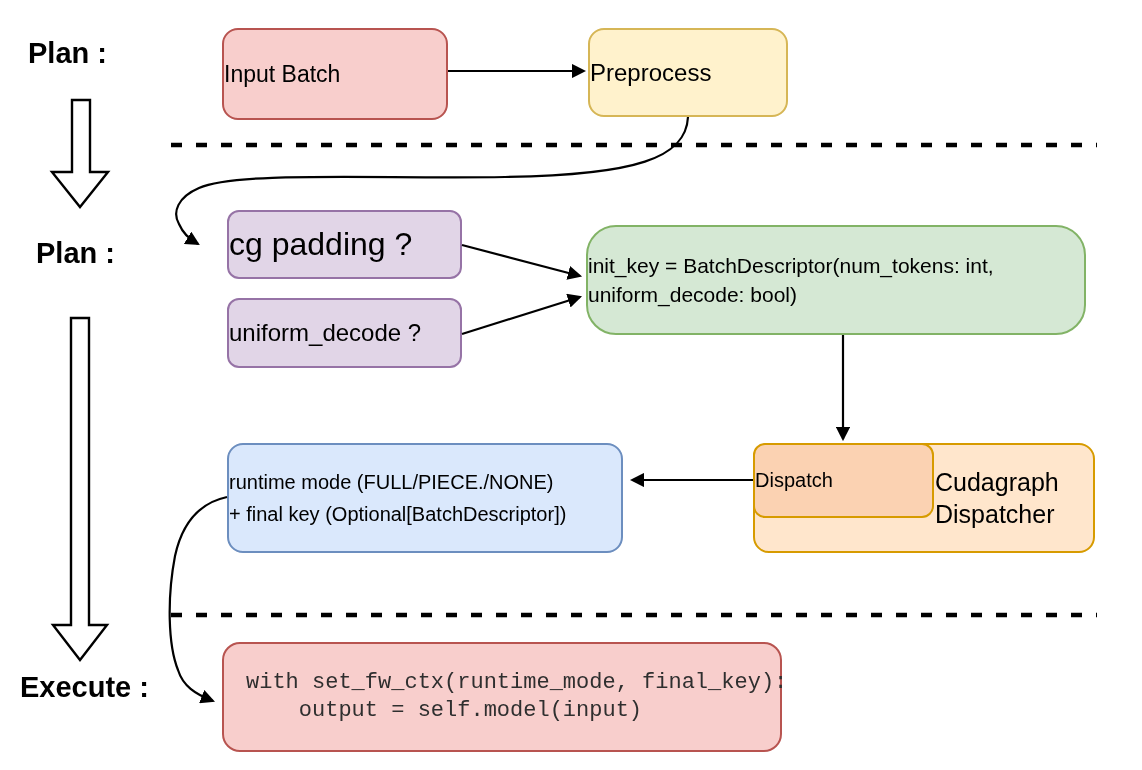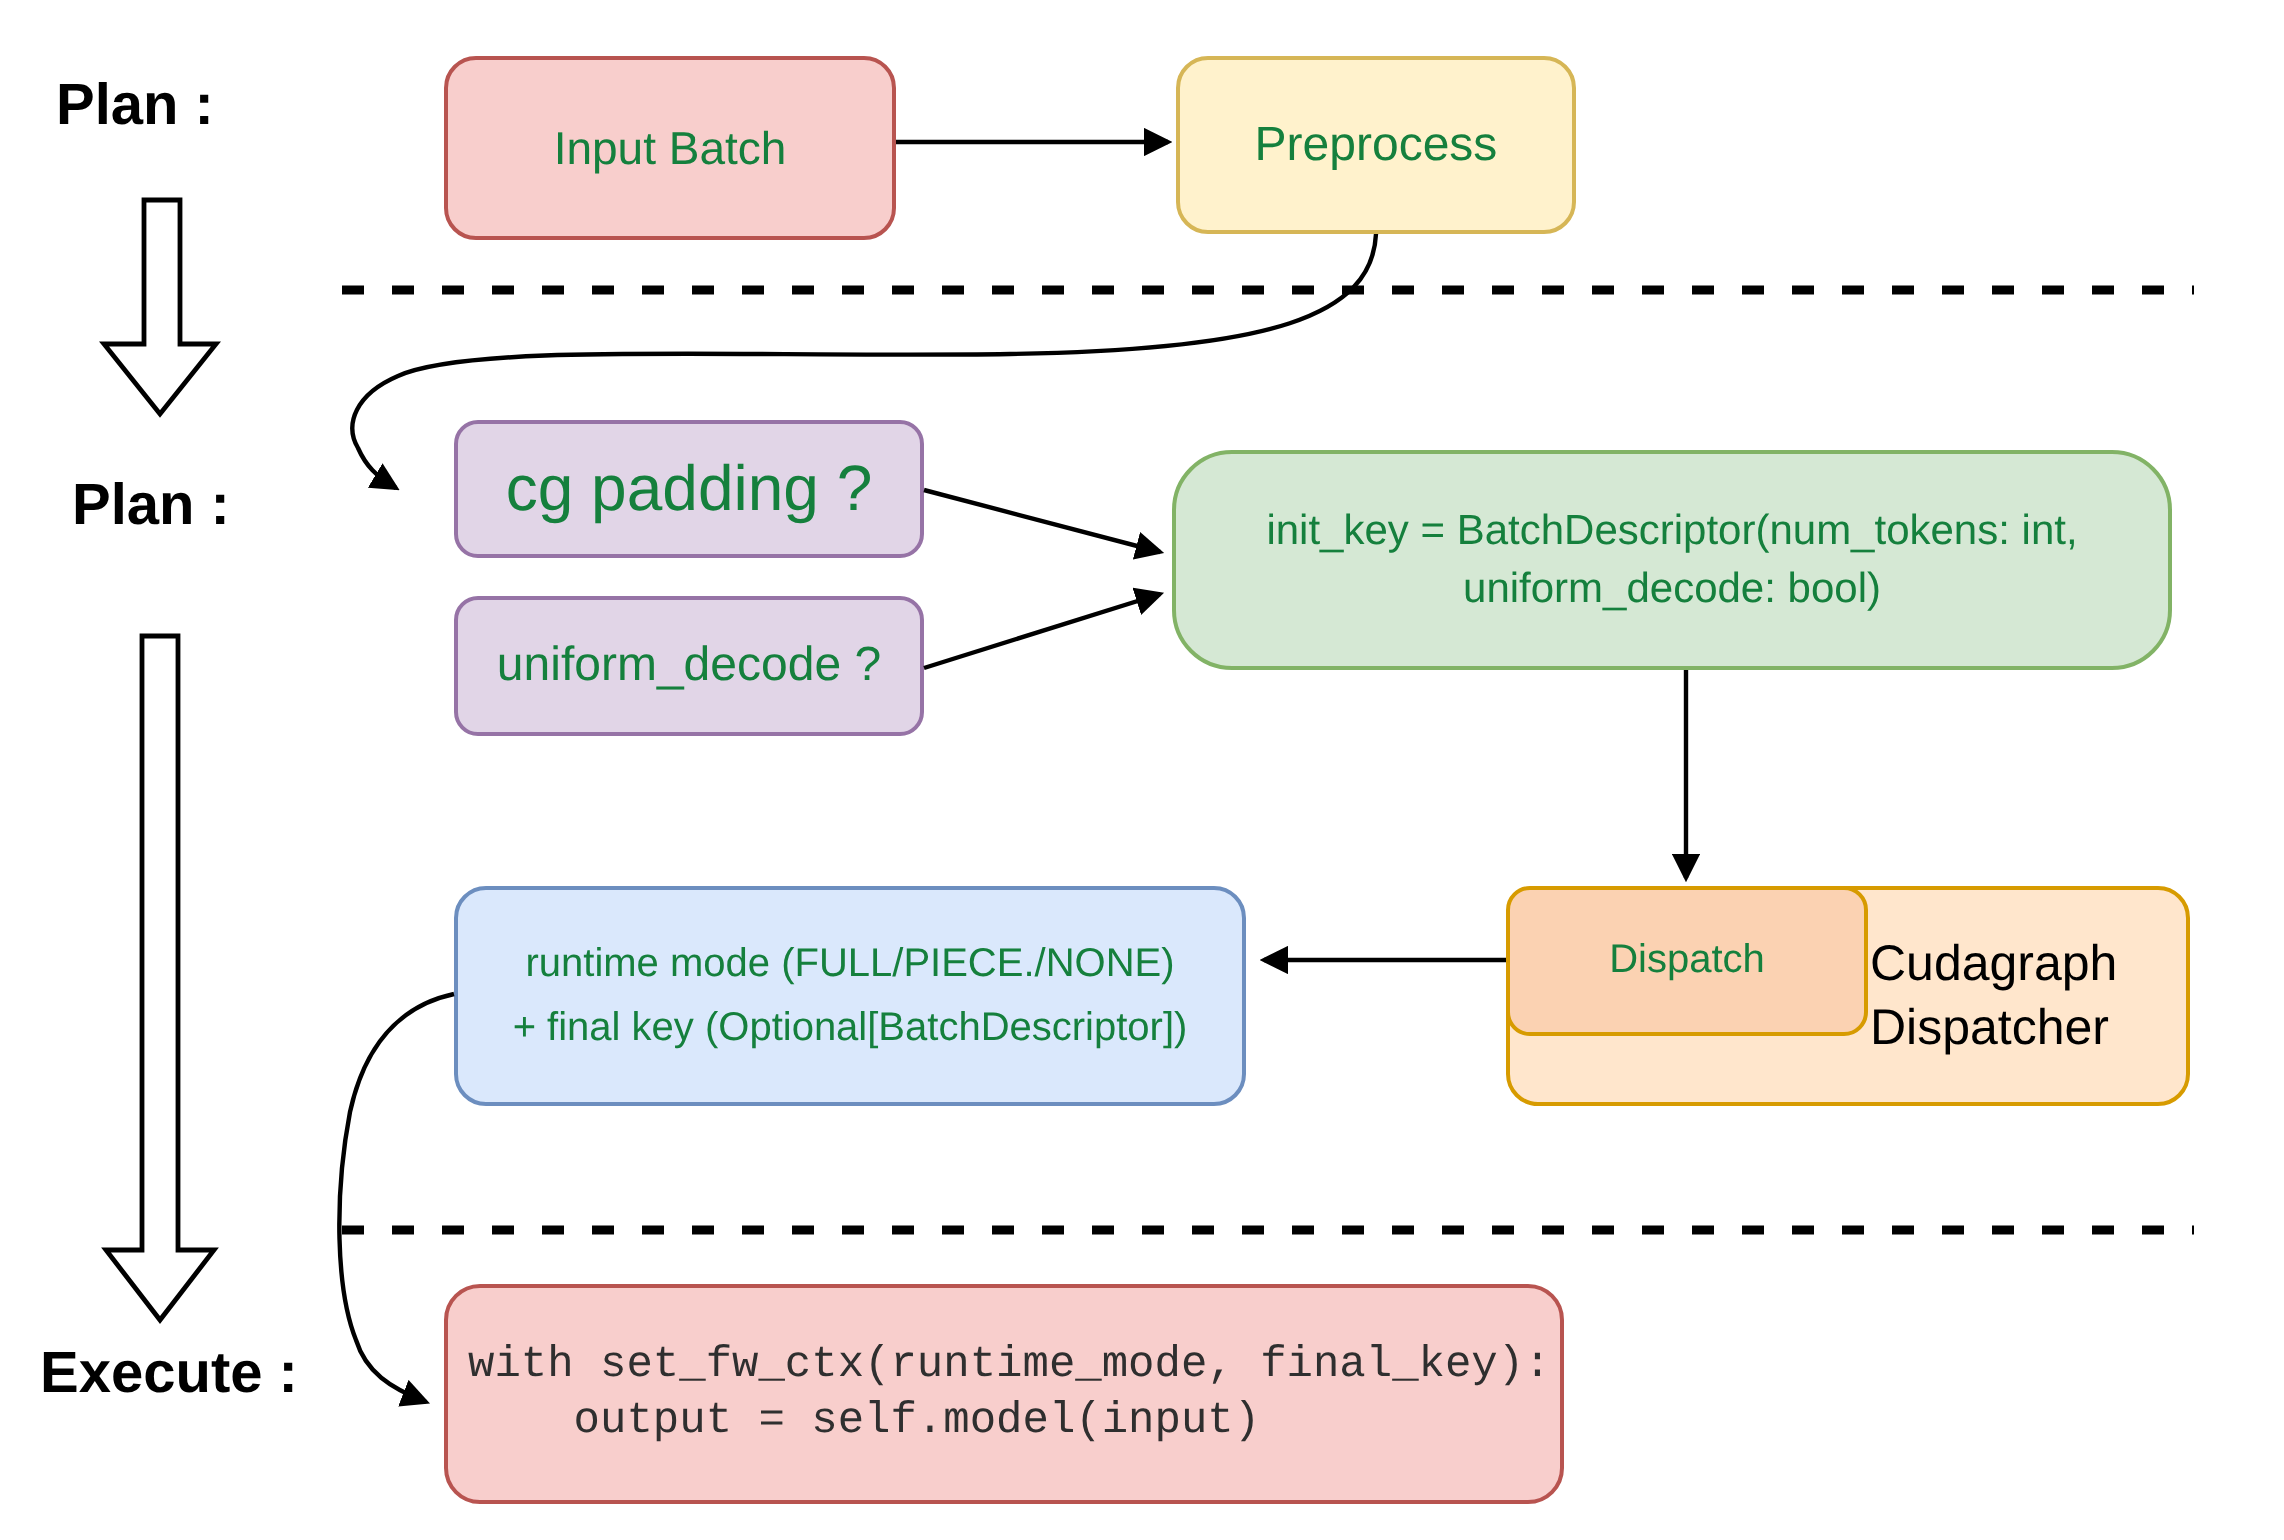--- a/index.html
+++ b/index.html
@@ -21,24 +21,24 @@
   #input-label   { left: 28px; top: 37px; }
   #plan-label    { left: 36px; top: 237px; }
   #execute-label { left: 20px; top: 671px; }
 
   .node {
     position: absolute;
     box-sizing: border-box;
     border: 2px solid #000;
     display: flex;
     flex-direction: column;
-    align-items: center;
+    align-items: flex-start;
     justify-content: center;
     text-align: center;
-    color: #15803d;
+    color: #000000;
     z-index: 1;
   }
   .node .ln { white-space: nowrap; }
 
   #input-batch {
     left: 222px; top: 28px; width: 226px; height: 92px;
     background: #f8cecc; border-color: #b85450; border-radius: 16px;
     font-size: 23px;
   }
   #preprocess {
@@ -79,21 +79,21 @@
   #runtime-mode {
     left: 227px; top: 443px; width: 396px; height: 110px;
     background: #dae8fc; border-color: #6c8ebf; border-radius: 16px;
     font-size: 20px; line-height: 32px;
   }
   #execute-code {
     left: 222px; top: 642px; width: 560px; height: 110px;
     background: #f8cecc; border-color: #b85450; border-radius: 18px;
     font-family: "Liberation Mono", monospace;
     font-size: 22px; line-height: 28px; color: #2f2f2f;
-    align-items: flex-start; padding-left: 10px;
+    align-items: flex-start; padding-left: 22px;
   }
   #execute-code .ln { white-space: pre; }
 
   #connector-layer {
     position: absolute;
     left: 0; top: 0;
     width: 1142px; height: 770px;
     z-index: 3;
     pointer-events: none;
   }

